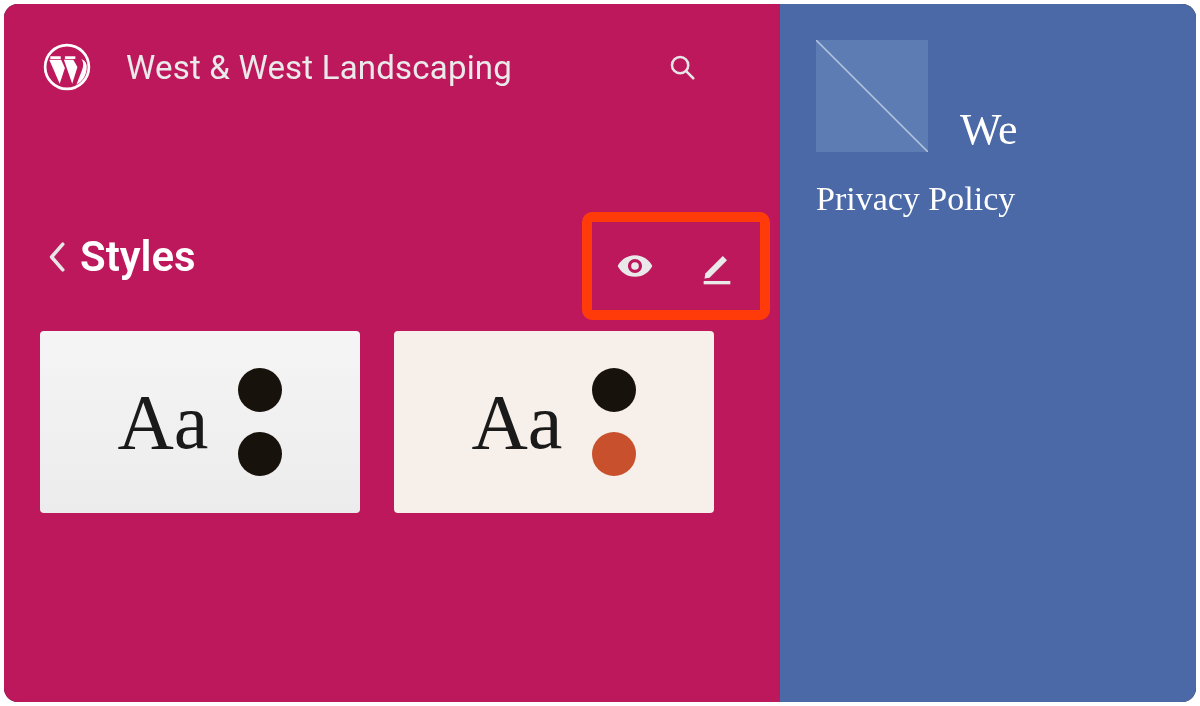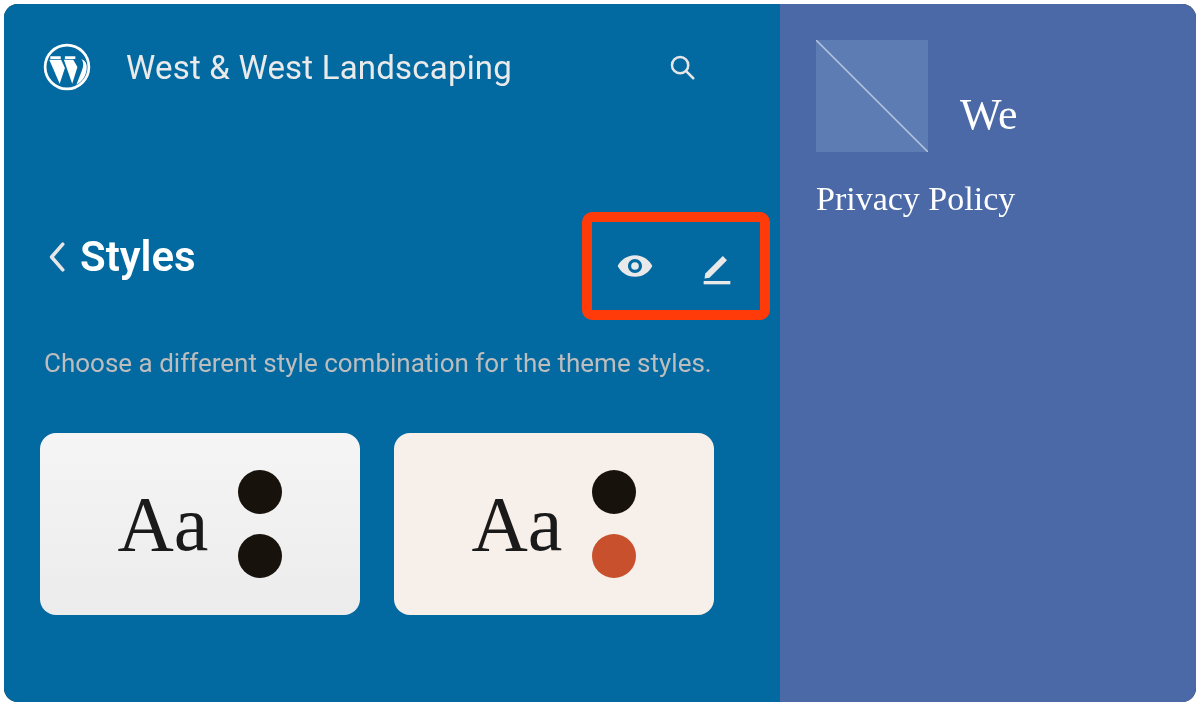--- a/index.html
+++ b/index.html
@@ -17,21 +17,21 @@
       left: 4px;
       right: 4px;
       bottom: 4px;
       display: flex;
       border-radius: 14px;
       overflow: hidden;
       background: #1a1a1a;
     }
     .sidebar {
       width: 776px;
-      background: #0369a1;
+      background: #be185d;
       color: #e6e6e6;
       display: flex;
       flex-direction: column;
       flex-shrink: 0;
     }
     .topbar {
       display: flex;
       align-items: center;
       padding: 38px 38px 0 38px;
       gap: 34px;
@@ -109,21 +109,21 @@
       padding: 64px 48px 0 40px;
     }
     .style-grid {
       display: flex;
       gap: 34px;
       padding: 50px 36px 0 36px;
     }
     .style-card {
       width: 320px;
       height: 182px;
-      border-radius: 16px;
+      border-radius: 4px;
       display: flex;
       align-items: center;
       justify-content: center;
       gap: 30px;
       cursor: pointer;
     }
     .style-card.card-a { background: linear-gradient(180deg, #f5f5f5 0%, #ececec 100%); }
     .style-card.card-b { background: #f7efe9; }
     .aa {
       font-family: Georgia, "Times New Roman", serif;
@@ -160,21 +160,21 @@
       margin-bottom: 28px;
     }
     .logo-placeholder::after {
       content: "";
       position: absolute;
       inset: 0;
       background: linear-gradient(to top right, transparent calc(50% - 1px), rgba(255,255,255,0.55) calc(50% - 0.5px), rgba(255,255,255,0.55) calc(50% + 0.5px), transparent calc(50% + 1px));
     }
     .preview-title-frag {
       position: absolute;
-      top: 85px;
+      top: 100px;
       left: 180px;
       font-size: 44px;
       font-weight: 400;
       white-space: nowrap;
     }
     .preview-link {
       font-size: 34px;
       text-underline-offset: 6px;
       cursor: pointer;
     }
@@ -222,21 +222,20 @@
         </span>
         <span class="icon-btn">
           <svg viewBox="0 0 24 24" fill="#e9e9e9">
             <path d="M5 16.5 L15.5 6 L18 8.5 L7.5 19 L4.5 19.5 Z"></path>
             <rect x="4" y="21" width="16" height="2"></rect>
           </svg>
         </span>
       </div>
     </div>
 
-    <p class="panel-desc">Choose a different style combination for the theme styles.</p>
 
     <div class="style-grid">
       <div class="style-card card-a">
         <span class="aa">Aa</span>
         <span class="dots">
           <span class="dot black"></span>
           <span class="dot black"></span>
         </span>
       </div>
       <div class="style-card card-b">

